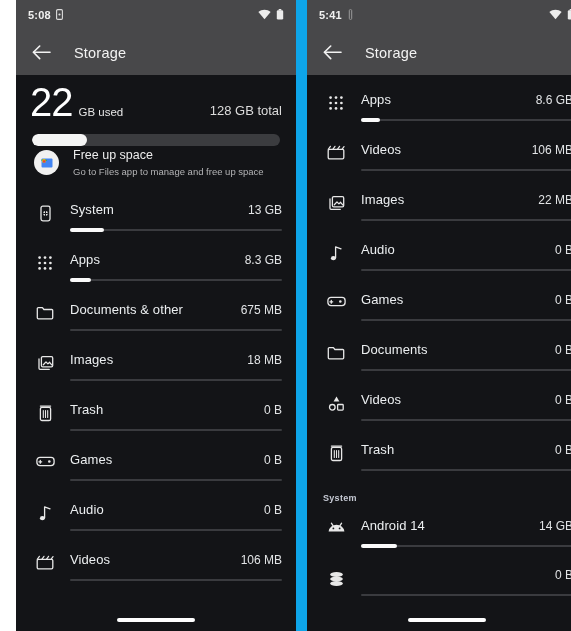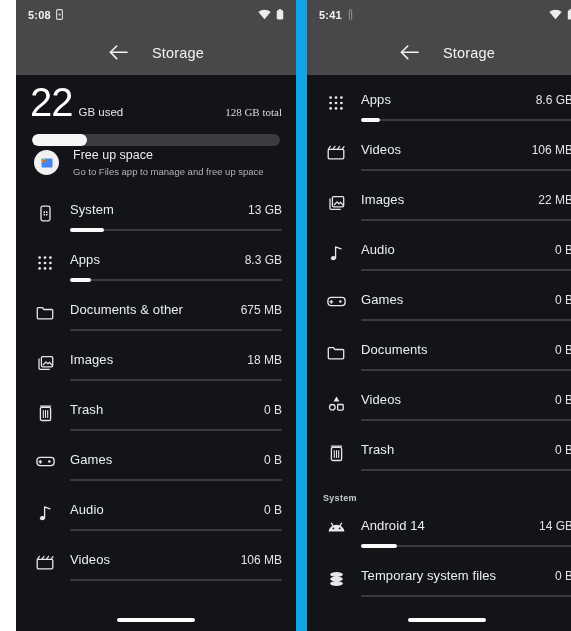--- a/index.html
+++ b/index.html
@@ -58,21 +58,20 @@
   .mini-icon { display: block; }
 
   
   .appbar {
     height: 45px;
     background: #48484a;
     display: flex;
     align-items: center;
     padding: 0 14px;
     flex: 0 0 auto;
-    justify-content: center;
   }
   .back-arrow {
     width: 22px;
     height: 22px;
     display: flex;
     align-items: center;
     justify-content: center;
     cursor: pointer;
     flex: 0 0 auto;
   }
@@ -111,24 +110,23 @@
     letter-spacing: -1px;
   }
   .gb-used {
     color: #e6e6e6;
     font-size: 11.5px;
     margin-left: 6px;
     padding-bottom: 3px;
   }
   .gb-total {
     color: #dcdcdc;
-    font-size: 11px;
+    font-size: 13px;
     margin-left: auto;
     padding-bottom: 3px;
-    font-family: Liberation Serif, serif;
   }
   .total-bar {
     margin: 13px 2px 0 2px;
     height: 12px;
     background: #3b3c3f;
     border-radius: 7px;
     overflow: hidden;
     position: relative;
   }
   .total-bar .fill {
@@ -681,21 +679,20 @@
     <div class="row">
       <div class="row-icon">
               <svg width="17" height="16" viewBox="0 0 17 16">
                 <ellipse cx="8.5" cy="3.4" rx="6.3" ry="2.5" fill="#e8e8e8"></ellipse>
                 <ellipse cx="8.5" cy="8" rx="6.3" ry="2.5" fill="#e8e8e8"></ellipse>
                 <ellipse cx="8.5" cy="12.4" rx="6.3" ry="2.5" fill="#e8e8e8"></ellipse>
               </svg>
             </div>
       <div class="row-body">
         <div class="row-top">
-          <span class="row-label">Temporary system files</span>
           <span class="row-value">0 B</span>
         </div>
         <div class="row-track">
            
          </div>
       </div>
     </div>
         </div>
 
       <div class="gesture">

